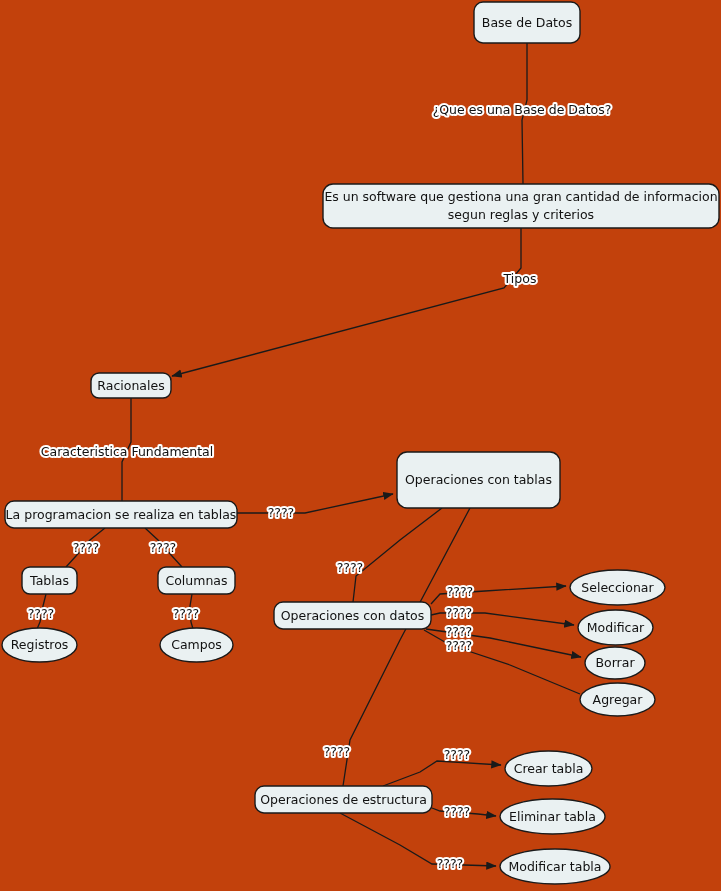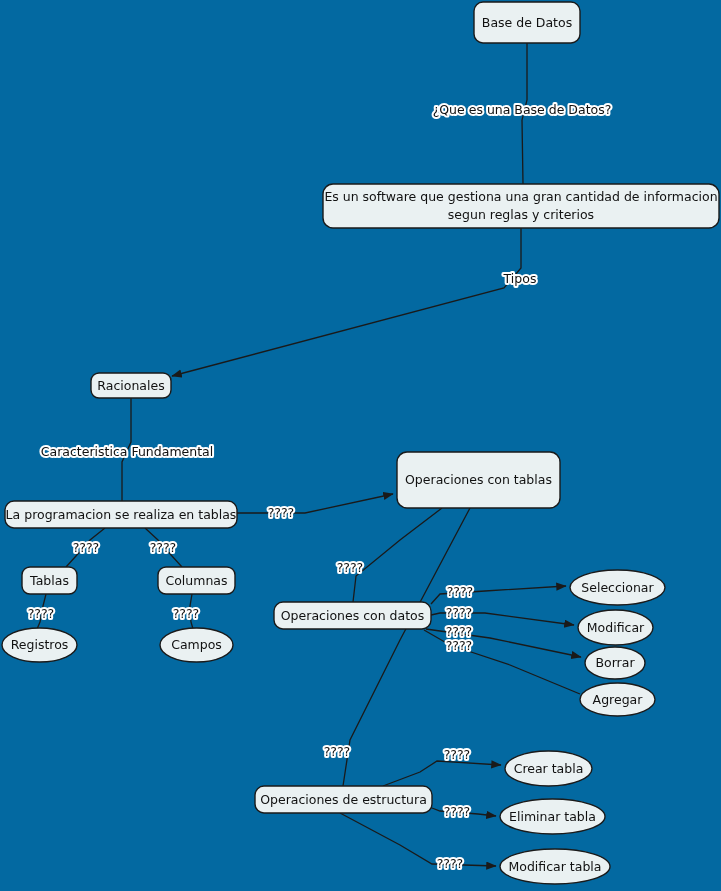--- a/index.html
+++ b/index.html
@@ -4,21 +4,21 @@
 <style>
   html, body {
     margin: 0;
     padding: 0;
     background: #ffffff;
   }
   #canvas-wrap {
     position: relative;
     width: 721px;
     height: 891px;
-    background: #0369a1;
+    background: #c2410c;
     overflow: hidden;
     font-family: "DejaVu Sans", sans-serif;
   }
   svg#map {
     position: absolute;
     left: 0;
     top: 0;
     width: 721px;
     height: 891px;
   }

